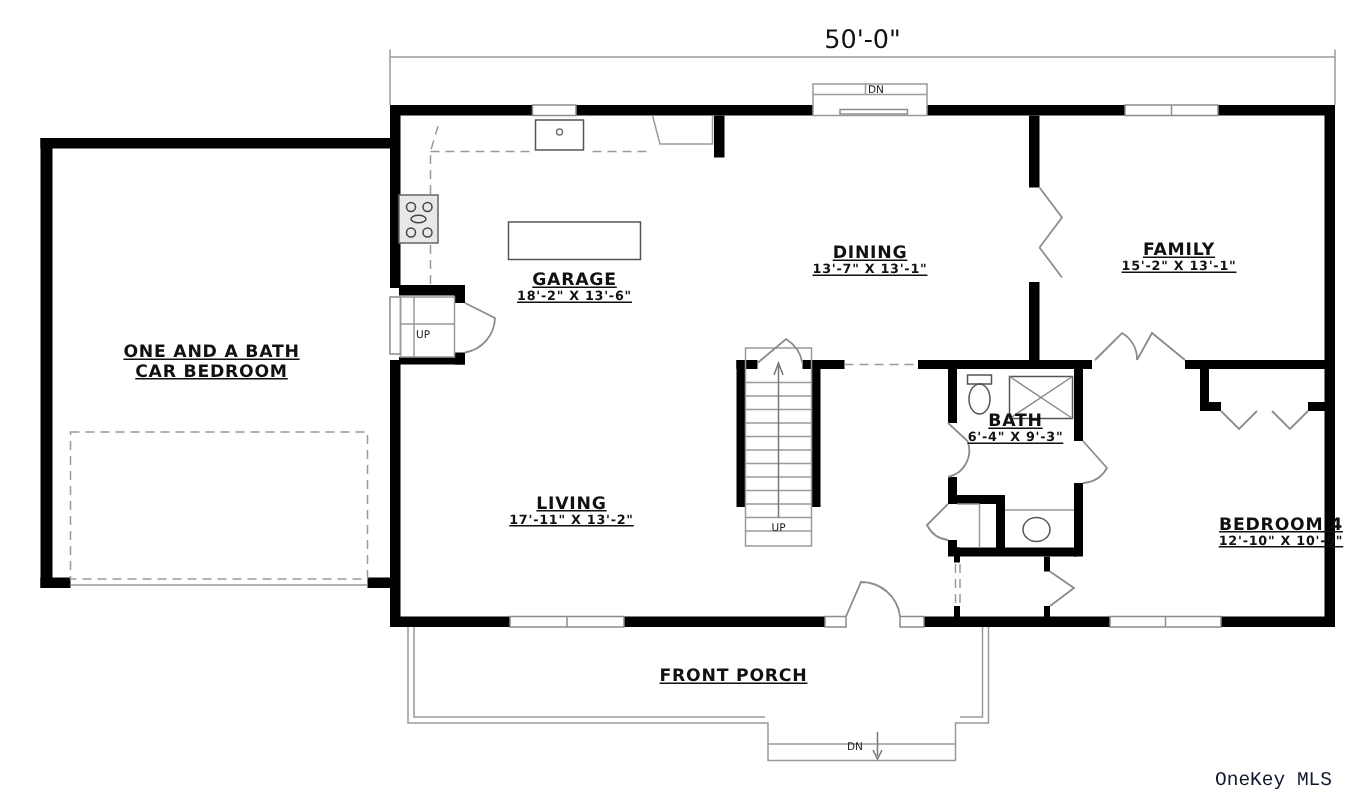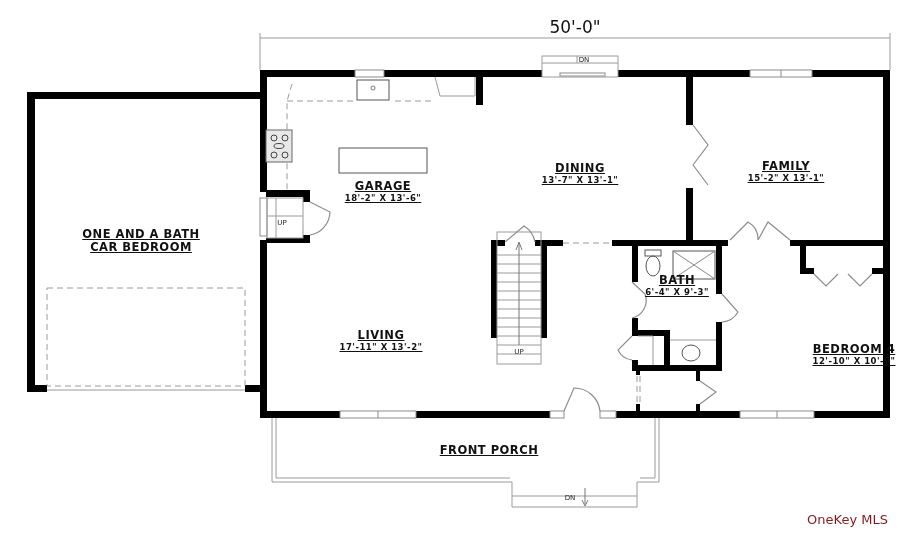--- a/index.html
+++ b/index.html
@@ -9,21 +9,21 @@
     .thin { fill: none; stroke: #9a9a9a; stroke-width: 1; }
     .thin-dark { fill: none; stroke: #555555; stroke-width: 1; }
     .dash { fill: none; stroke: #9a9a9a; stroke-width: 1; stroke-dasharray: 6 4; }
     .window { fill: #ffffff; stroke: #8c8c8c; stroke-width: 1; }
     .door { fill: none; stroke: #8c8c8c; stroke-width: 1.2; }
     .lbl { position: absolute; text-align: center; color: #111111; font-weight: bold; letter-spacing: 0.5px; white-space: nowrap; transform: translateX(-50%); text-decoration: underline; }
     .room-name { font-size: 11.5px; line-height: 13px; display: block; }
     .room-dim { font-size: 8.5px; line-height: 11px; display: block; font-weight: bold; }
     .small { position: absolute; font-size: 7px; color: #222; transform: translate(-50%, -50%); }
     .dim-top { position: absolute; left: 575px; top: 17px; transform: translateX(-50%); font-size: 17px; color: #111; }
-    .watermark { position: absolute; right: 12px; bottom: 10px; font-size: 13px; color: #7f1d1d; }
+    .watermark { position: absolute; right: 12px; bottom: 10px; font-size: 13px; color: #0f172a; font-family: Liberation Mono, monospace; }
   </style>
 </head>
 <body>
 
 <svg id="plan" viewBox="0 0 900 537">
 
   <g>
     <line x1="260" y1="38" x2="890" y2="38" stroke="#9a9a9a" stroke-width="1"></line>
     <line x1="260" y1="33" x2="260" y2="70" stroke="#9a9a9a" stroke-width="1"></line>
     <line x1="890" y1="33" x2="890" y2="70" stroke="#9a9a9a" stroke-width="1"></line>

